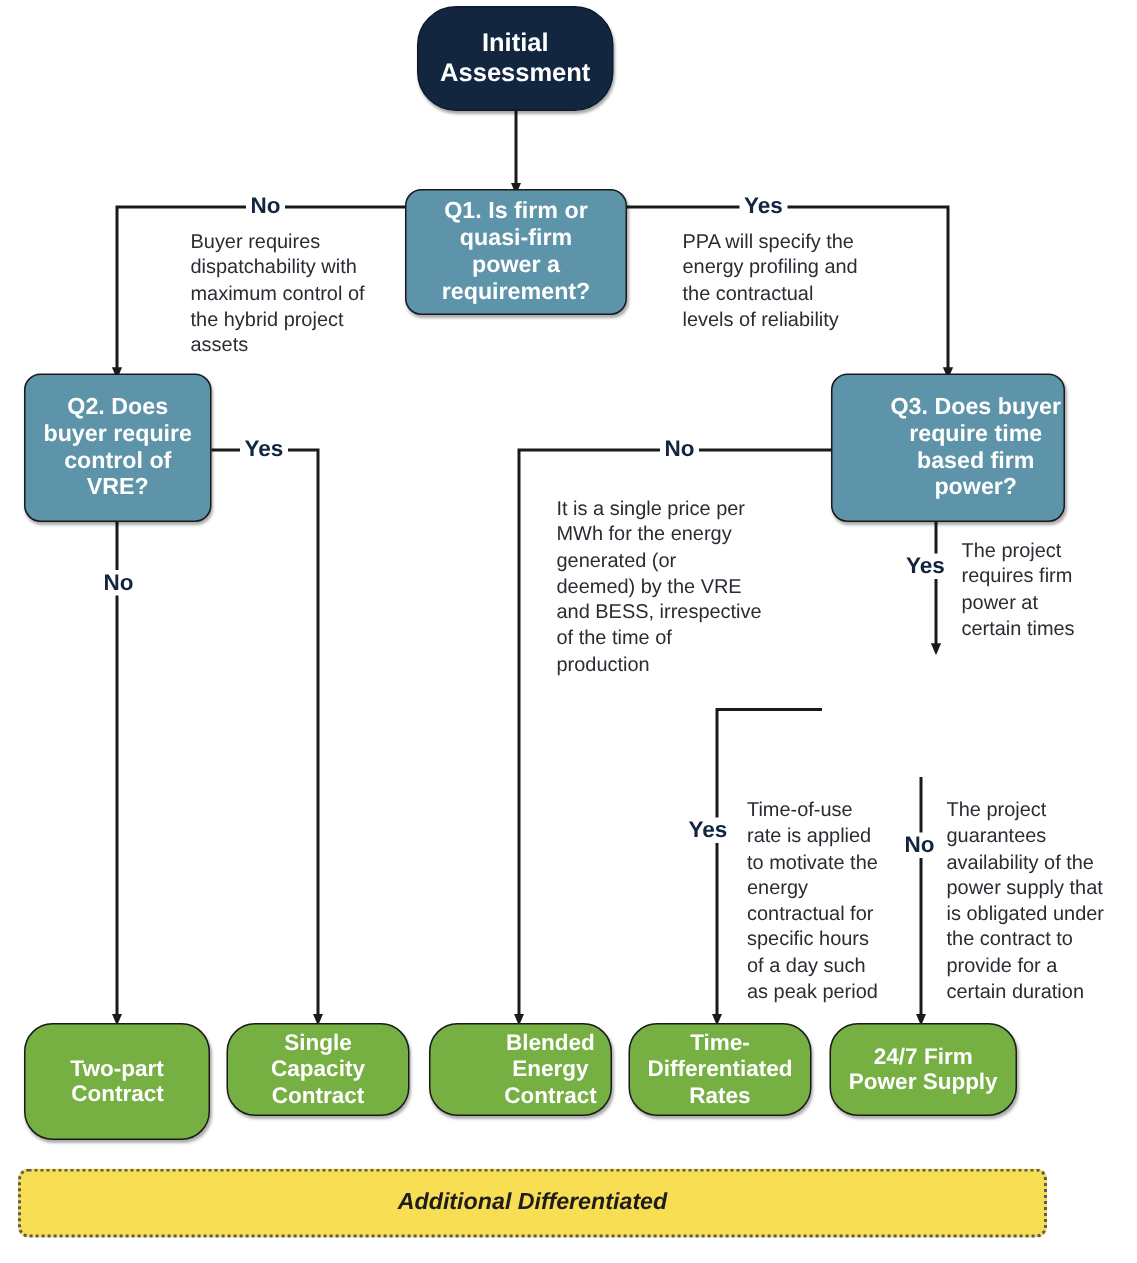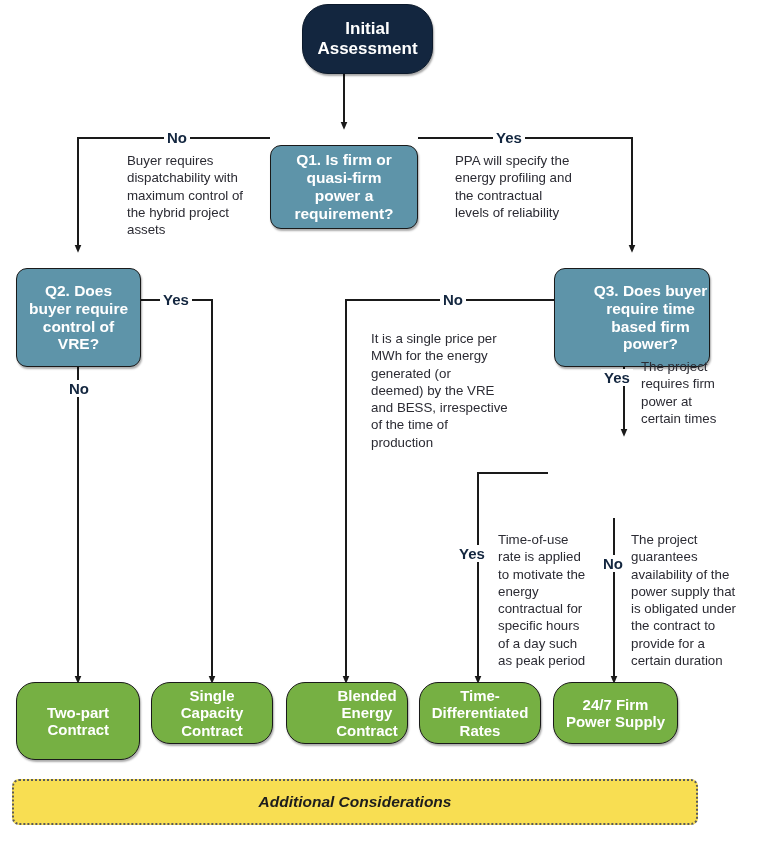--- a/index.html
+++ b/index.html
@@ -39,30 +39,28 @@
     white-space: pre-line;
   }
   .node.start {
     background: #13263f;
     border: 1px solid #0c1a2c;
     color: #ffffff;
     font-weight: bold;
     font-size: 17px;
     border-radius: 26px;
     box-shadow: 1px 2px 2px rgba(0,0,0,0.35);
-    margin-left: 24px;
   }
   .node.decision {
     background: #5e94a9;
     border: 1.5px solid #1a1a1a;
     color: #ffffff;
     font-weight: bold;
     font-size: 15.5px;
     box-shadow: 1px 2px 2px rgba(0,0,0,0.33);
-    margin-top: 19px;
   }
   .node.outcome {
     background: #76b043;
     border: 1.5px solid #1a1a1a;
     color: #ffffff;
     font-weight: bold;
     font-size: 15px;
     border-radius: 19px;
     box-shadow: 1px 2px 2px rgba(0,0,0,0.33);
   }
@@ -221,15 +219,15 @@
 Energy
 Contract</div>
 
   <div class="node outcome" style="left:419px; top:682px; width:122px; height:62px;text-align:center;">Time-
 Differentiated
 Rates</div>
 
   <div class="node outcome" style="left:553px; top:682px; width:125px; height:62px;">24/7 Firm
 Power Supply</div>
 
-  <div class="footer-band" style="left:12px; top:779px; width:686px; height:46px;">Additional Considerations</div>
+  <div class="footer-band" style="left:12px; top:779px; width:686px; height:46px;">Additional Differentiated</div>
 
 </div>
 
 </body></html>

